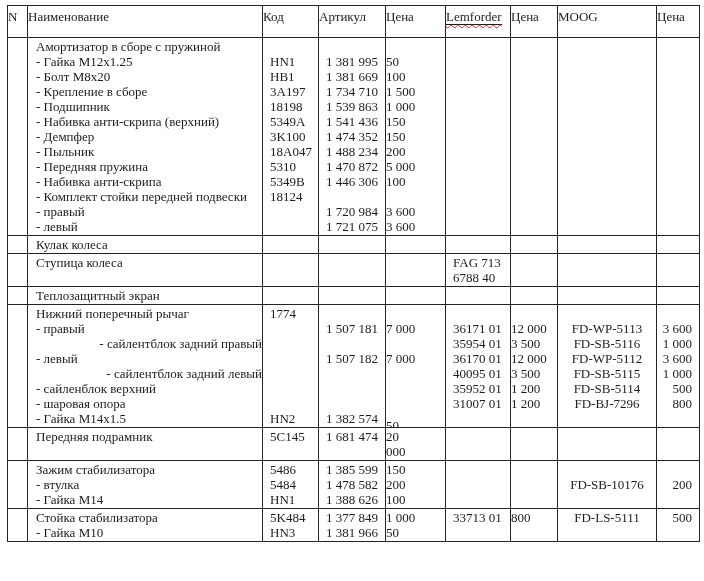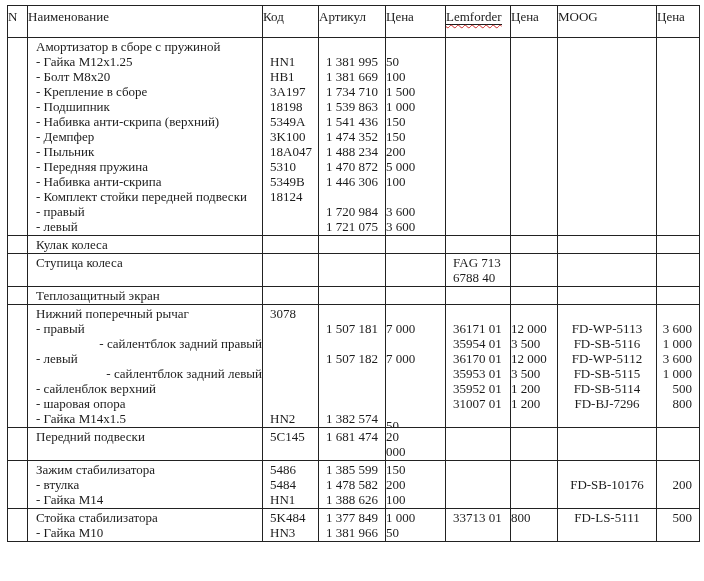--- a/index.html
+++ b/index.html
@@ -186,21 +186,21 @@
             <div class="ln a-l8">Нижний поперечный рычаг</div>
             <div class="ln a-l8">- правый</div>
             <div class="ln a-ind">- сайлентблок задний правый</div>
             <div class="ln a-l8">- левый</div>
             <div class="ln a-ind">- сайлентблок задний левый</div>
             <div class="ln a-l8">- сайленблок верхний</div>
             <div class="ln a-l8">- шаровая опора</div>
             <div class="ln a-l8">- Гайка М14х1.5</div>
           </td>
           <td>
-            <div class="ln a-l7">3078</div>
+            <div class="ln a-l7">1774</div>
             <div class="ln a-l7">&nbsp;</div>
             <div class="ln a-l7">&nbsp;</div>
             <div class="ln a-l7">&nbsp;</div>
             <div class="ln a-l7">&nbsp;</div>
             <div class="ln a-l7">&nbsp;</div>
             <div class="ln a-l7">&nbsp;</div>
             <div class="ln a-l7">HN2</div>
           </td>
           <td>
             <div class="ln a-l7">&nbsp;</div>
@@ -220,21 +220,21 @@
             <div class="ln a-r10">&nbsp;</div>
             <div class="ln a-r10">&nbsp;</div>
             <div class="ln a-r10">&nbsp;</div>
             <div class="ln a-r10" style="position: relative; top: 7px;">50</div>
           </td>
           <td>
             <div class="ln a-l7">&nbsp;</div>
             <div class="ln a-l7">36171 01</div>
             <div class="ln a-l7">35954 01</div>
             <div class="ln a-l7">36170 01</div>
-            <div class="ln a-l7">35953 01</div>
+            <div class="ln a-l7">40095 01</div>
             <div class="ln a-l7">35952 01</div>
             <div class="ln a-l7">31007 01</div>
           </td>
           <td>
             <div class="ln a-r8">&nbsp;</div>
             <div class="ln a-r8">12 000</div>
             <div class="ln a-r8">3 500</div>
             <div class="ln a-r8">12 000</div>
             <div class="ln a-r8">3 500</div>
             <div class="ln a-r8">1 200</div>
@@ -257,21 +257,21 @@
             <div class="ln a-r7">1 000</div>
             <div class="ln a-r7">500</div>
             <div class="ln a-r7">800</div>
           </td>
         </tr>
         <tr>
           <td class="a-c">
             <div class="ln a-c"></div>
           </td>
           <td>
-            <div class="ln a-l8">Передний подвески</div>
+            <div class="ln a-l8">Передняя подрамник</div>
           </td>
           <td>
             <div class="ln a-l7">5C145</div>
           </td>
           <td>
             <div class="ln a-l7">1 681 474</div>
           </td>
           <td>
             <div class="ln a-r10">20</div>
             <div class="ln a-r10">000</div>

